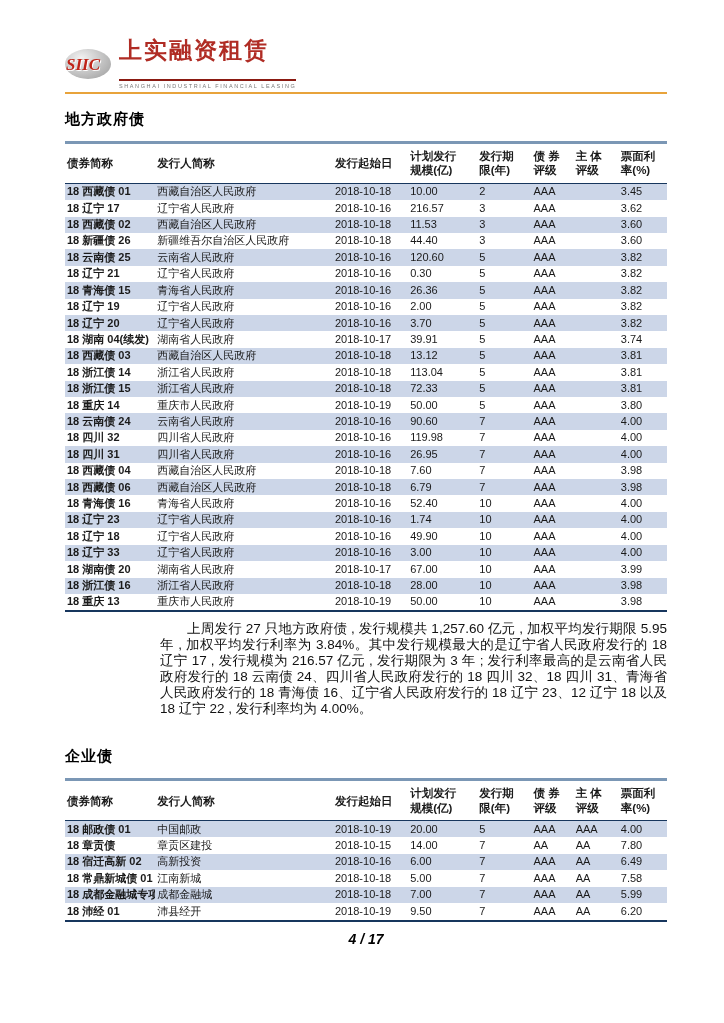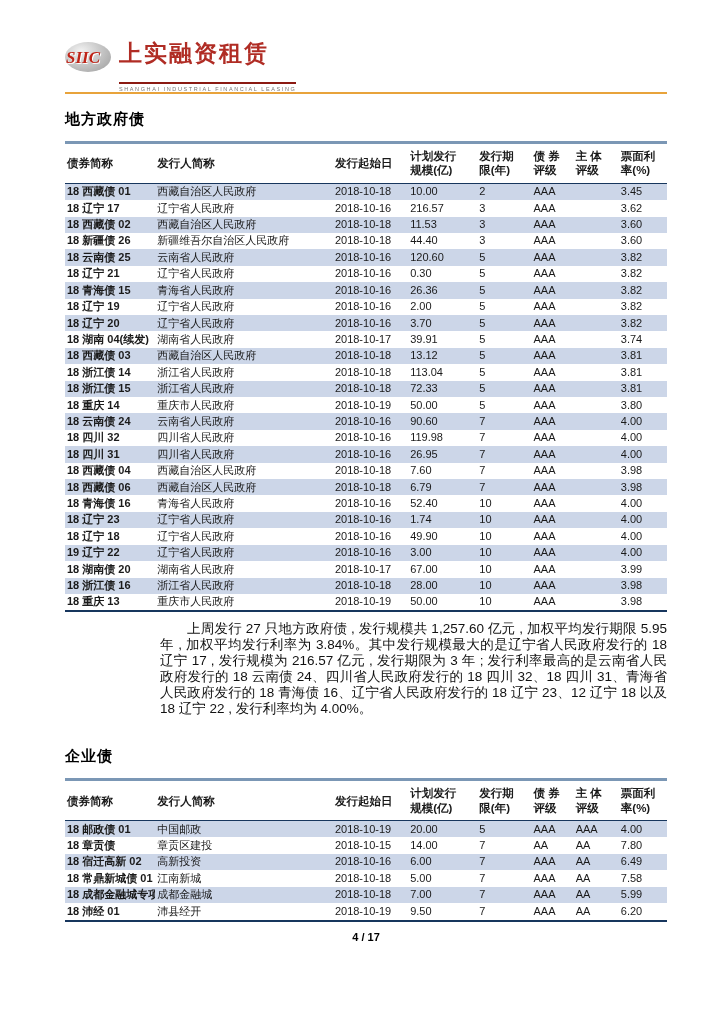--- a/index.html
+++ b/index.html
@@ -6,21 +6,21 @@
   html, body { background: #ffffff; }
   body {
     width: 724px; height: 1023px;
     font-family: "Liberation Sans", "DejaVu Sans", sans-serif;
     color: #1a1a1a;
     overflow: hidden;
   }
   .page { padding: 34px 57px 0 65px; }
 
   
-  .logo-row { display: flex; align-items: flex-start; gap: 8px; height: 52px; }
+  .logo-row { display: flex; align-items: center; gap: 8px; height: 52px; }
   .globe {
     width: 46px; height: 30px; margin-top: 8px;
     border-radius: 50%;
     background: radial-gradient(ellipse at 35% 30%, #f2f2f2 0%, #c9c9c9 45%, #9a9a9a 100%);
     position: relative; flex: 0 0 auto;
   }
   .globe .siic {
     position: absolute; left: 1px; top: 6px;
     font-style: italic; font-weight: bold; font-size: 17px;
     letter-spacing: 0px; color: #bf2418;
@@ -65,21 +65,21 @@
   p.summary {
     margin: 9px 0 0 95px;
     font-size: 13.5px; line-height: 16px;
     text-align: justify; text-indent: 2em;
     color: #111;
   }
 
   .corp-section { margin-top: 30px; }
 
   
-  .page-footer { margin-top: 9px; text-align: center; font-size: 11px; font-weight: bold; color: #000; }
+  .page-footer { margin-top: 9px; text-align: center; font-size: 14px; font-weight: bold; color: #000; font-style: italic; }
 </style>
 </head>
 <body>
 
 <div class="page">
 
   <div class="logo-row">
     <div class="globe">
       <span class="siic">SIIC</span>
     </div>
@@ -336,21 +336,21 @@
           <td>18 辽宁 18</td>
           <td>辽宁省人民政府</td>
           <td>2018-10-16</td>
           <td>49.90</td>
           <td>10</td>
           <td>AAA</td>
           <td></td>
           <td>4.00</td>
         </tr>
         <tr>
-          <td>19 辽宁 22</td>
+          <td>18 辽宁 33</td>
           <td>辽宁省人民政府</td>
           <td>2018-10-16</td>
           <td>3.00</td>
           <td>10</td>
           <td>AAA</td>
           <td></td>
           <td>4.00</td>
         </tr>
         <tr>
           <td>18 湖南债 20</td>

